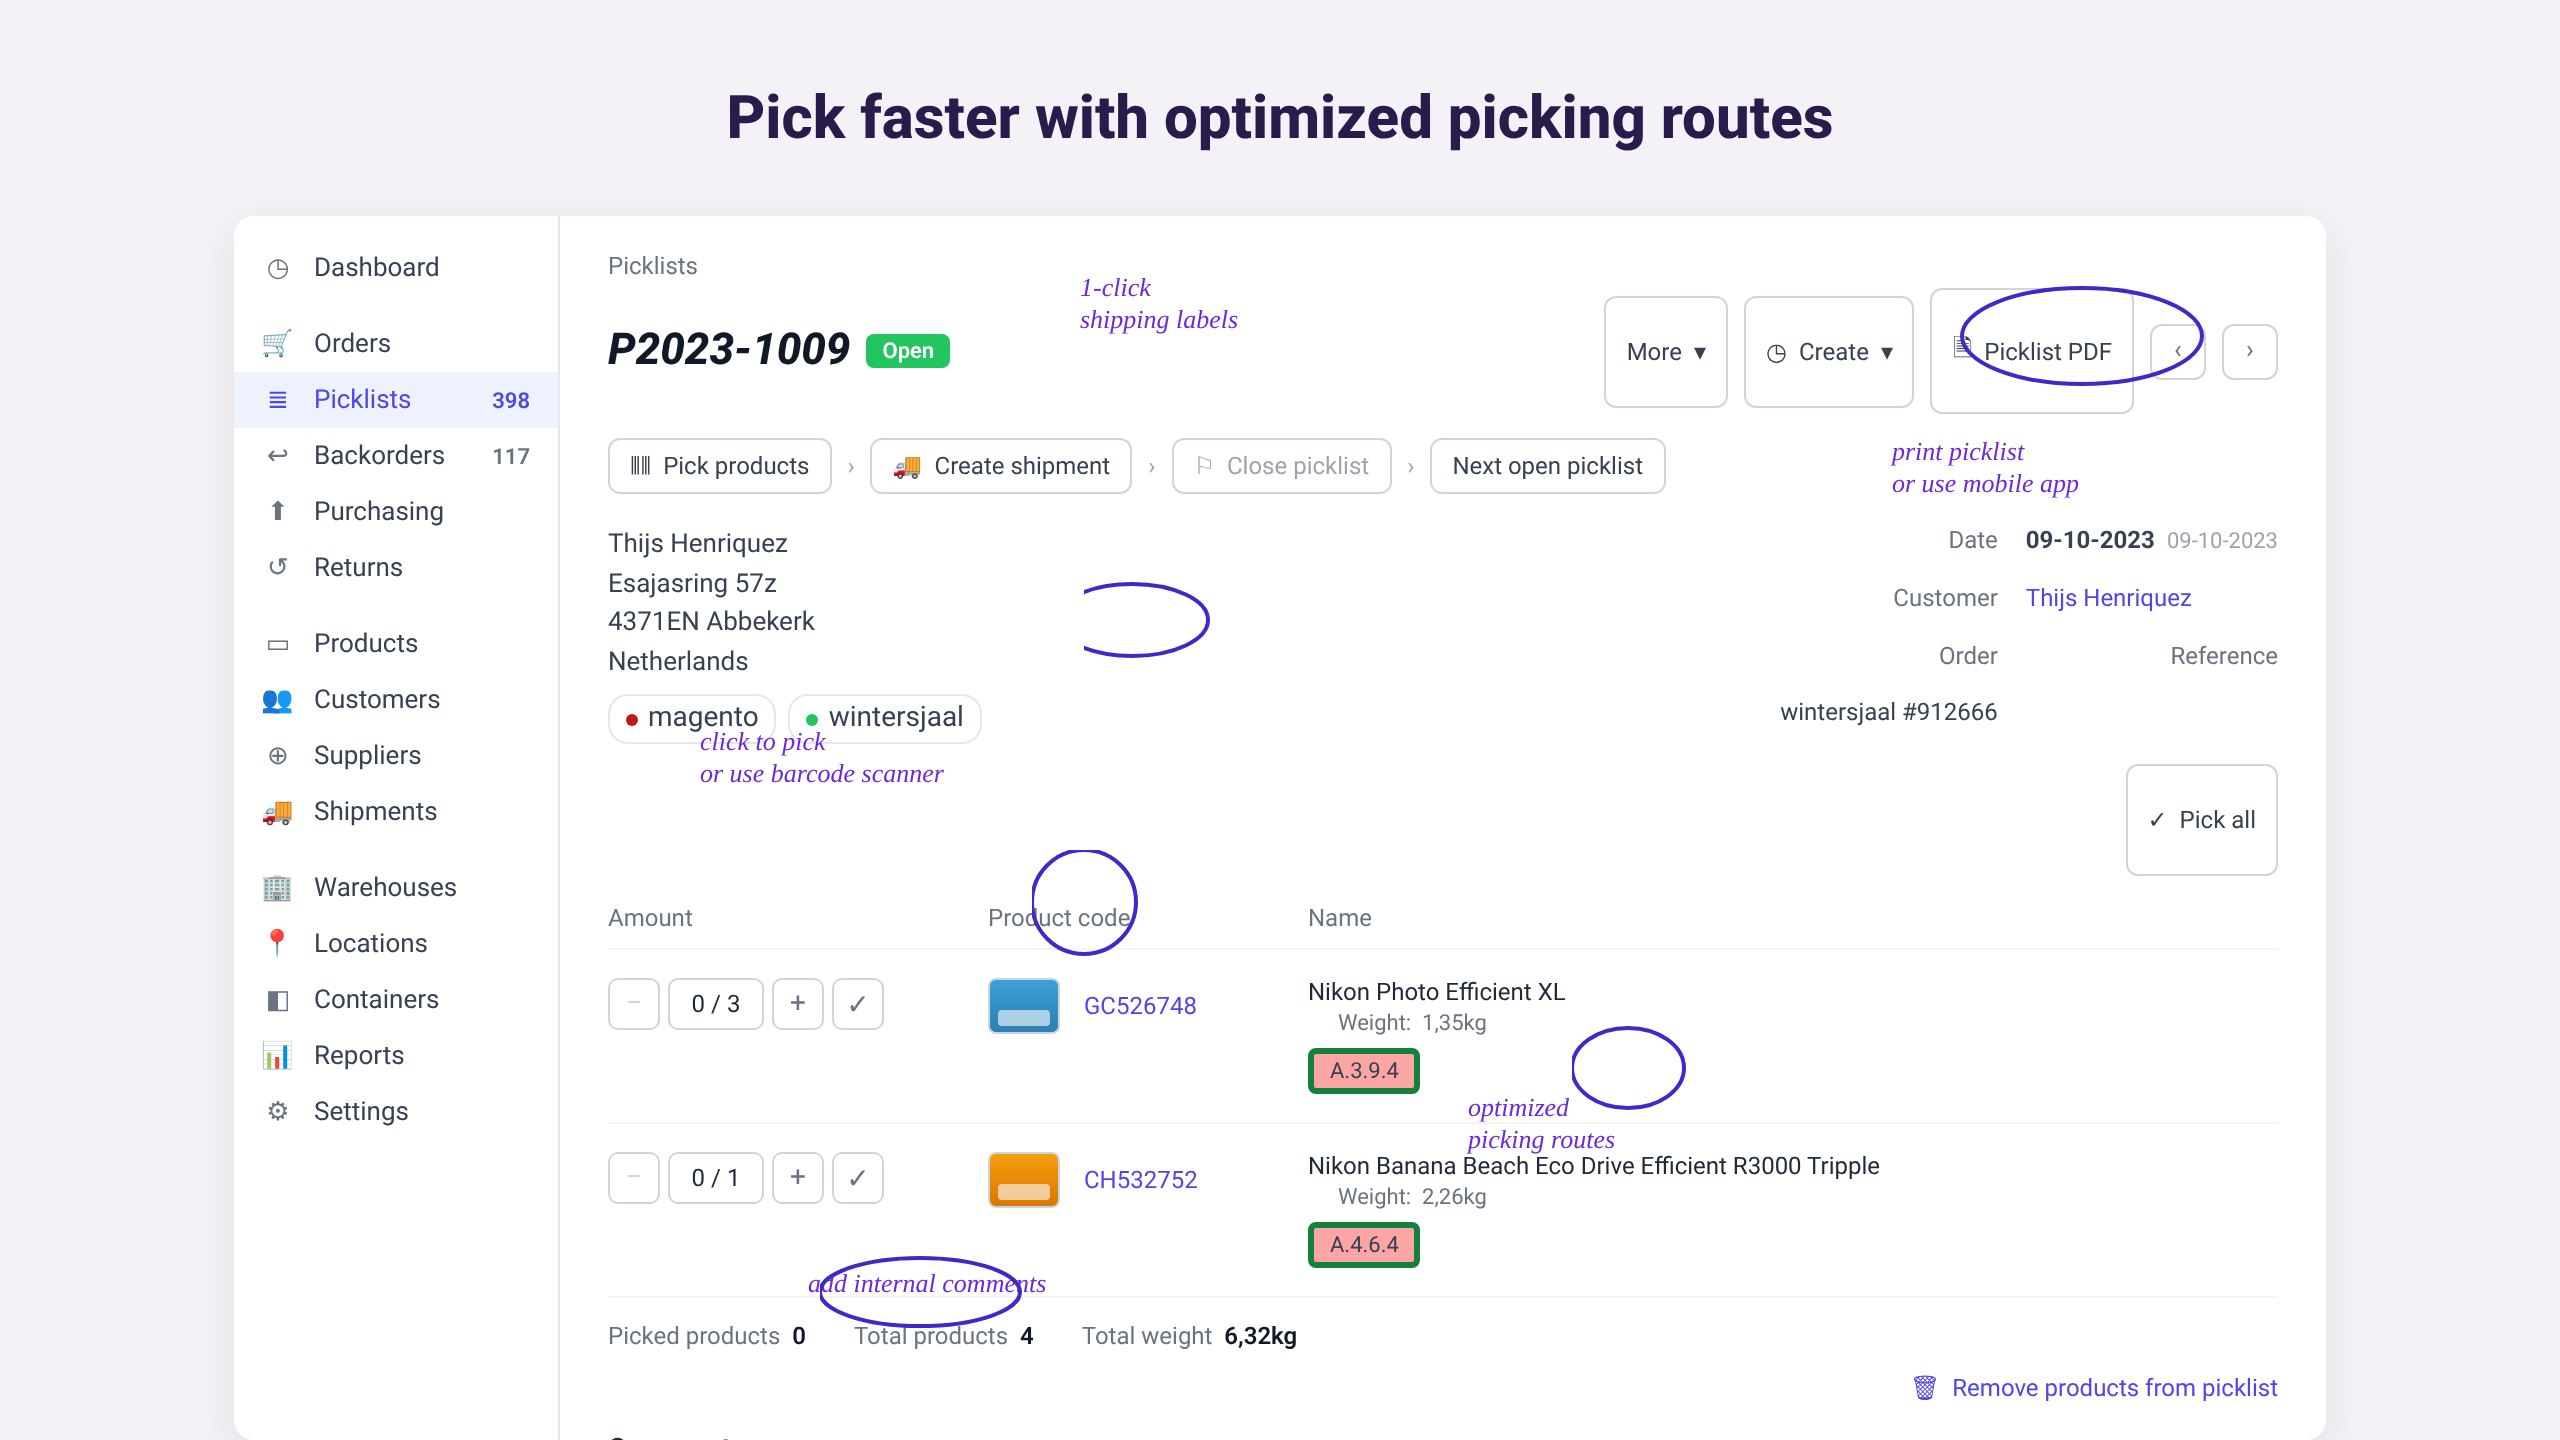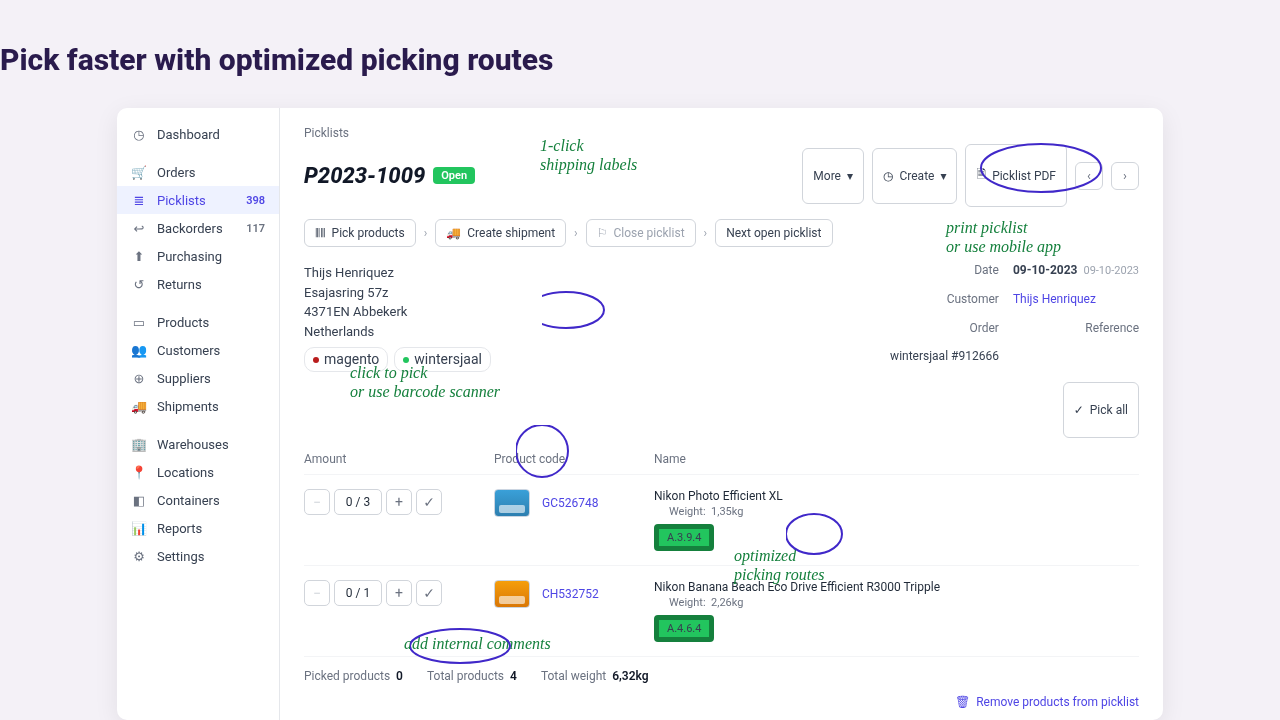--- a/index.html
+++ b/index.html
@@ -1,18 +1,18 @@
 <!DOCTYPE html>
 <html><head>
 <meta charset="utf-8">
 <style>
   * { box-sizing: border-box; margin: 0; padding: 0; }
   body { font-family: -apple-system, BlinkMacSystemFont, "Segoe UI", Roboto, sans-serif; background:#f4f1f7; color:#1f2937; font-size:13px; }
   .page { width:1280px; height:720px; position:relative; overflow:hidden; }
-  .headline { font-size:30px; font-weight:800; color:#2a1b4d; margin-top:42px; margin-bottom:20px; }
+  .headline { text-align:center; font-size:30px; font-weight:800; color:#2a1b4d; margin-top:42px; margin-bottom:20px; }
   .app-card { position:absolute; left:117px; top:108px; width:1046px; height:612px; background:#fff; border-radius:10px; box-shadow:0 6px 24px rgba(0,0,0,0.08); display:flex; overflow:hidden; }
   
   .sidebar { width:163px; border-right:1px solid #e5e7eb; padding:12px 0; }
   .nav-item { display:flex; align-items:center; justify-content:space-between; padding:6px 14px; cursor:pointer; color:#374151; }
   .nav-item.active { background:#eef2ff; color:#4f46e5; }
   .nav-left { display:flex; align-items:center; gap:10px; }
   .nav-icon { width:16px; height:16px; display:flex; align-items:center; justify-content:center; color:#6b7280; }
   .nav-item.active .nav-icon { color:#4f46e5; }
   .nav-badge { font-size:11px; color:#4f46e5; font-weight:600; }
   .nav-badge.gray { color:#6b7280; }
@@ -52,33 +52,33 @@
   .sq { width:26px; height:26px; border:1px solid #d1d5db; border-radius:5px; display:flex; align-items:center; justify-content:center; font-size:14px; color:#6b7280; cursor:pointer; background:#fff; }
   .sq.disabled { color:#d1d5db; }
   .qty-box { min-width:48px; height:26px; border:1px solid #d1d5db; border-radius:5px; display:flex; align-items:center; justify-content:center; font-size:12px; padding:0 6px; }
   .pcell { display:flex; align-items:center; gap:12px; }
   .thumb { width:36px; height:28px; background:linear-gradient(#3aa0d8,#2d7fb0); border-radius:4px; border:1px solid #cbd5e1; position:relative; }
   .thumb::after { content:""; position:absolute; left:4px; right:4px; bottom:3px; height:8px; background:#fff; opacity:.6; border-radius:2px; }
   .thumb.orange { background:linear-gradient(#f59e0b,#d97706); }
   .plink { color:#4f46e5; font-size:12px; }
   .ncell .pname { font-size:12px; color:#1f2937; margin-bottom:2px; }
   .ncell .pw { font-size:11px; color:#6b7280; margin-bottom:6px;margin-left:15px; }
-  .loc-badge { display:inline-block; border:5px solid #15803d; background:#22c55e; border-radius:4px; padding:2px 8px; font-size:11px; color:#374151; }
+  .loc-badge { display:inline-block; border:3px solid #15803d; background:#fca5a5; border-radius:4px; padding:2px 8px; font-size:11px; color:#374151; }
   
   .totals { display:flex; gap:24px; font-size:12px; color:#6b7280; padding:12px 0; }
   .totals b { color:#111827; font-weight:600; }
   .remove-row { display:flex; justify-content:flex-end; }
   .remove-link { color:#4f46e5; font-size:12px; display:flex; align-items:center; gap:6px; cursor:pointer; }
   
   .comments-tab { display:inline-block; font-weight:700; font-size:14px; padding:8px 0; border-bottom:2px solid #111827; margin-top:8px; }
   .comment-input-row { display:flex; align-items:center; gap:10px; margin-top:12px; }
   .avatar { width:28px; height:28px; border-radius:50%; background:#3b82f6; color:#fff; font-size:11px; font-weight:600; display:flex; align-items:center; justify-content:center; }
   .comment-input { flex:1; border:1px solid #d1d5db; border-radius:6px; padding:8px 10px; font-size:12px; color:#9ca3af;text-decoration:underline; }
   
-  .anno { position:absolute; font-family:"Comic Sans MS","Segoe Script",cursive; font-style:italic; color:#15803d; font-size:16px; line-height:1.2; pointer-events:none; }
+  .anno { position:absolute; font-family:"Comic Sans MS","Segoe Script",cursive; font-style:italic; color:#6d28d9; font-size:13px; line-height:1.2; pointer-events:none; }
   svg.ring { position:absolute; pointer-events:none; }
   svg.ring ellipse { fill:none; stroke:#4028c9; stroke-width:2; }
 </style>
 </head>
 <body>
 
 <div class="page">
   <div class="headline">Pick faster with optimized picking routes</div>
 
   <div class="app-card">

